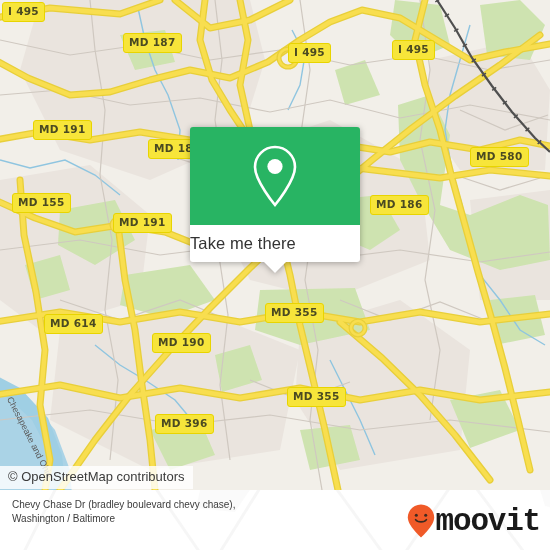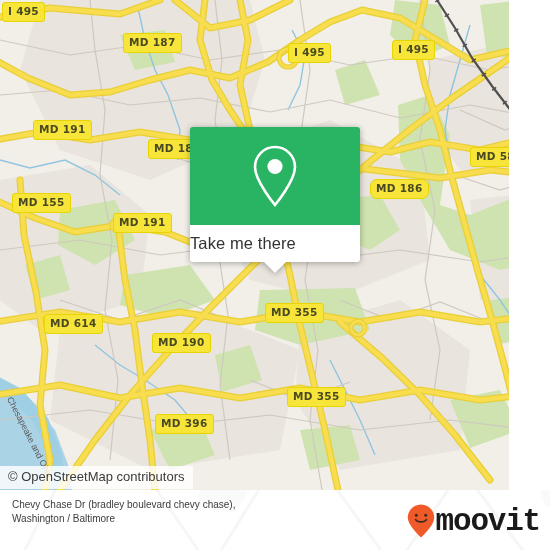--- a/index.html
+++ b/index.html
@@ -1,20 +1,20 @@
 <!DOCTYPE html>
 <html><head>
 <meta charset="utf-8">
 <style>
   html,body{margin:0;padding:0;background:#fff;}
   body{width:550px;height:550px;overflow:hidden;font-family:"Liberation Sans",sans-serif;}
   #app{position:relative;width:550px;height:550px;overflow:hidden;}
 
   
-  #map{position:absolute;left:0;top:0;width:509px;height:490px;overflow:hidden;background:#f2efe9;}
+  #map{position:absolute;left:0;top:0;width:550px;height:490px;overflow:hidden;background:#f2efe9;}
   #map svg{position:absolute;left:0;top:0;}
 
   
   .shield{
     position:absolute;
     background:#f7e53a;
     border:1.6px solid #e8d400;
     border-radius:3px;
     color:#4a4a22;
     font-family:"DejaVu Sans",sans-serif;
@@ -223,21 +223,21 @@
     </svg>
 
     <div id="shields">
         <div class="shield" style="left: 2px; top: 2px;">I 495</div>
         <div class="shield" style="left: 123px; top: 33px;">MD 187</div>
         <div class="shield" style="left: 288px; top: 43px;">I 495</div>
         <div class="shield" style="left: 392px; top: 40px;">I 495</div>
         <div class="shield" style="left: 33px; top: 120px;">MD 191</div>
         <div class="shield" style="left: 148px; top: 139px;">MD 187</div>
         <div class="shield" style="left: 470px; top: 147px;">MD 580</div>
-        <div class="shield" style="left: 370px; top: 179px; border-radius: 7px;">MD 186</div>
+        <div class="shield" style="left: 370px; top: 195px;">MD 186</div>
         <div class="shield" style="left: 12px; top: 193px;">MD 155</div>
         <div class="shield" style="left: 113px; top: 213px;">MD 191</div>
         <div class="shield" style="left: 265px; top: 303px;">MD 355</div>
         <div class="shield" style="left: 44px; top: 314px;">MD 614</div>
         <div class="shield" style="left: 152px; top: 333px;">MD 190</div>
         <div class="shield" style="left: 287px; top: 387px;">MD 355</div>
         <div class="shield" style="left: 155px; top: 414px;">MD 396</div>
       </div>
 
     <div id="features">

